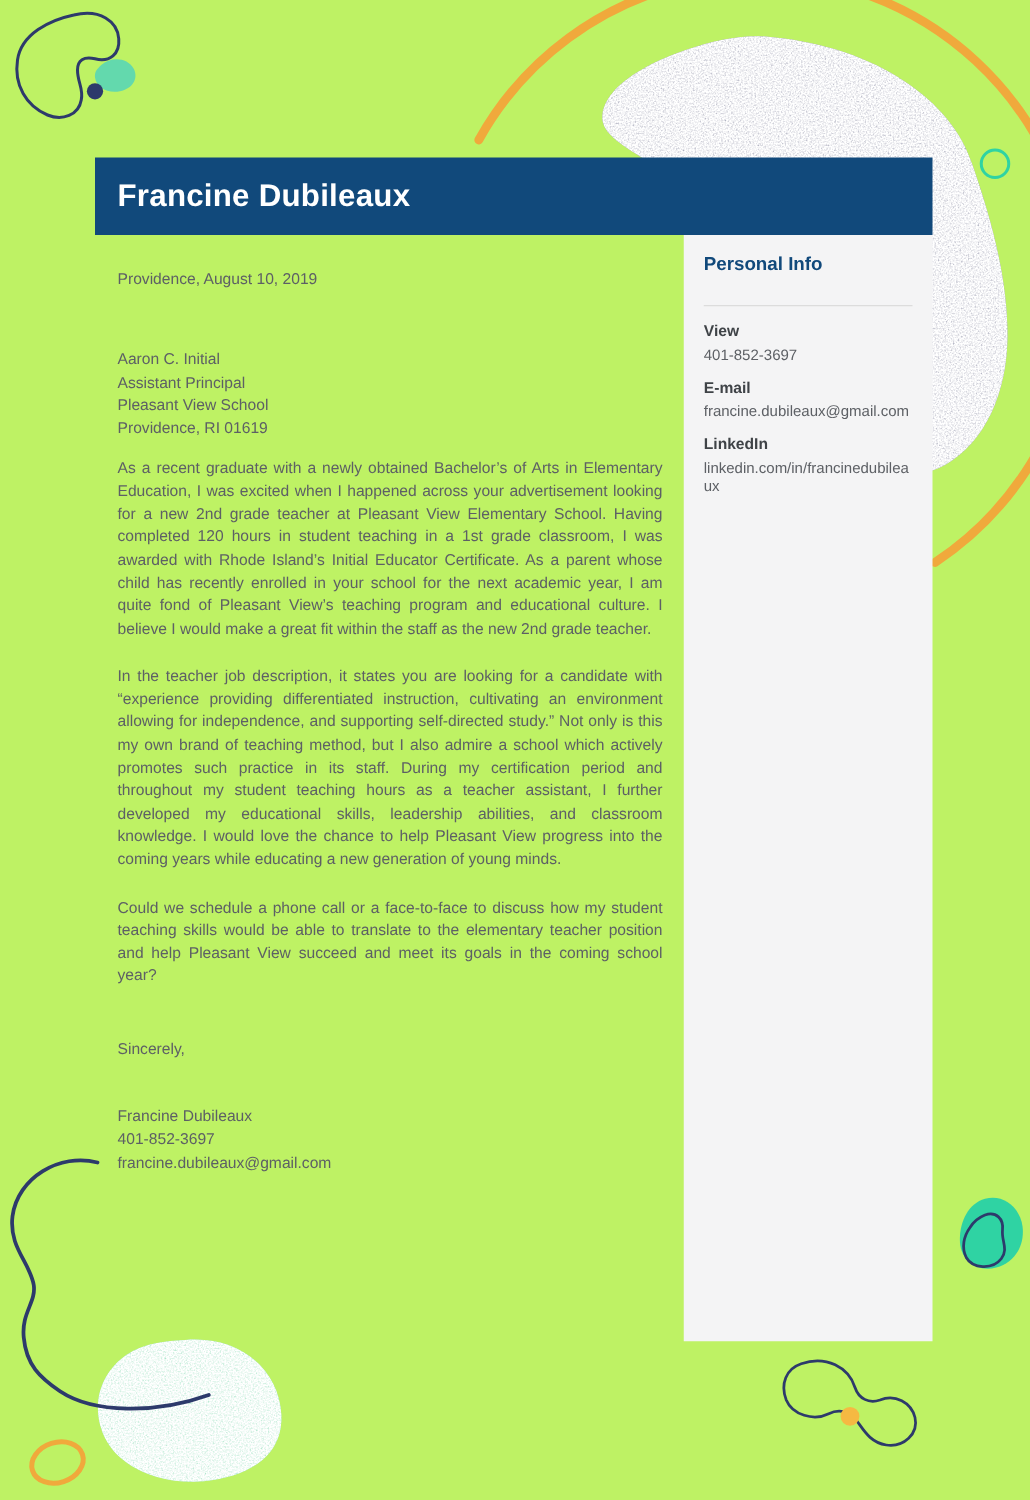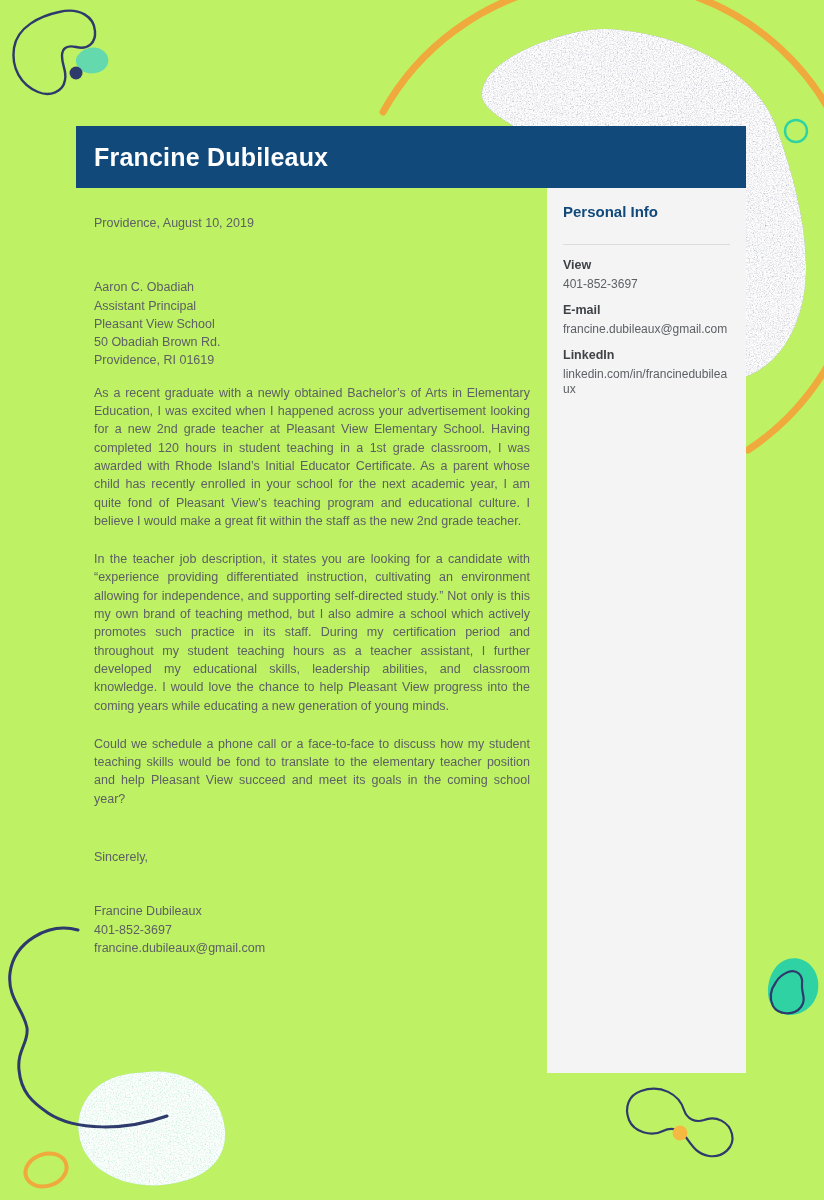--- a/index.html
+++ b/index.html
@@ -111,29 +111,28 @@
     </div>
     <div class="field">
       <div class="label">LinkedIn</div>
       <div class="value">linkedin.com/in/francinedubileaux</div>
     </div>
   </aside>
 
   <main class="letter">
     <p class="date">Providence, August 10, 2019</p>
     <div class="recipient">
-      <div>Aaron C. Obadiah</div>
+      <div>Aaron C. Initial</div>
       <div>Assistant Principal</div>
       <div>Pleasant View School</div>
-      <div>50 Obadiah Brown Rd.</div>
       <div>Providence, RI 01619</div>
     </div>
     <p class="para">As a recent graduate with a newly obtained Bachelor’s of Arts in Elementary Education, I was excited when I happened across your advertisement looking for a new 2nd grade teacher at Pleasant View Elementary School. Having completed 120 hours in student teaching in a 1st grade classroom, I was awarded with Rhode Island’s Initial Educator Certificate. As a parent whose child has recently enrolled in your school for the next academic year, I am quite fond of Pleasant View’s teaching program and educational culture. I believe I would make a great fit within the staff as the new 2nd grade teacher.</p>
     <p class="para">In the teacher job description, it states you are looking for a candidate with “experience providing differentiated instruction, cultivating an environment allowing for independence, and supporting self-directed study.” Not only is this my own brand of teaching method, but I also admire a school which actively promotes such practice in its staff. During my certification period and throughout my student teaching hours as a teacher assistant, I further developed my educational skills, leadership abilities, and classroom knowledge. I would love the chance to help Pleasant View progress into the coming years while educating a new generation of young minds.</p>
-    <p class="para">Could we schedule a phone call or a face-to-face to discuss how my student teaching skills would be fond to translate to the elementary teacher position and help Pleasant View succeed and meet its goals in the coming school year?</p>
+    <p class="para">Could we schedule a phone call or a face-to-face to discuss how my student teaching skills would be able to translate to the elementary teacher position and help Pleasant View succeed and meet its goals in the coming school year?</p>
     <p class="closing">Sincerely,</p>
     <div class="signature">
       <div>Francine Dubileaux</div>
       <div>401-852-3697</div>
       <div>francine.dubileaux@gmail.com</div>
     </div>
   </main>
 
 </div>
 

